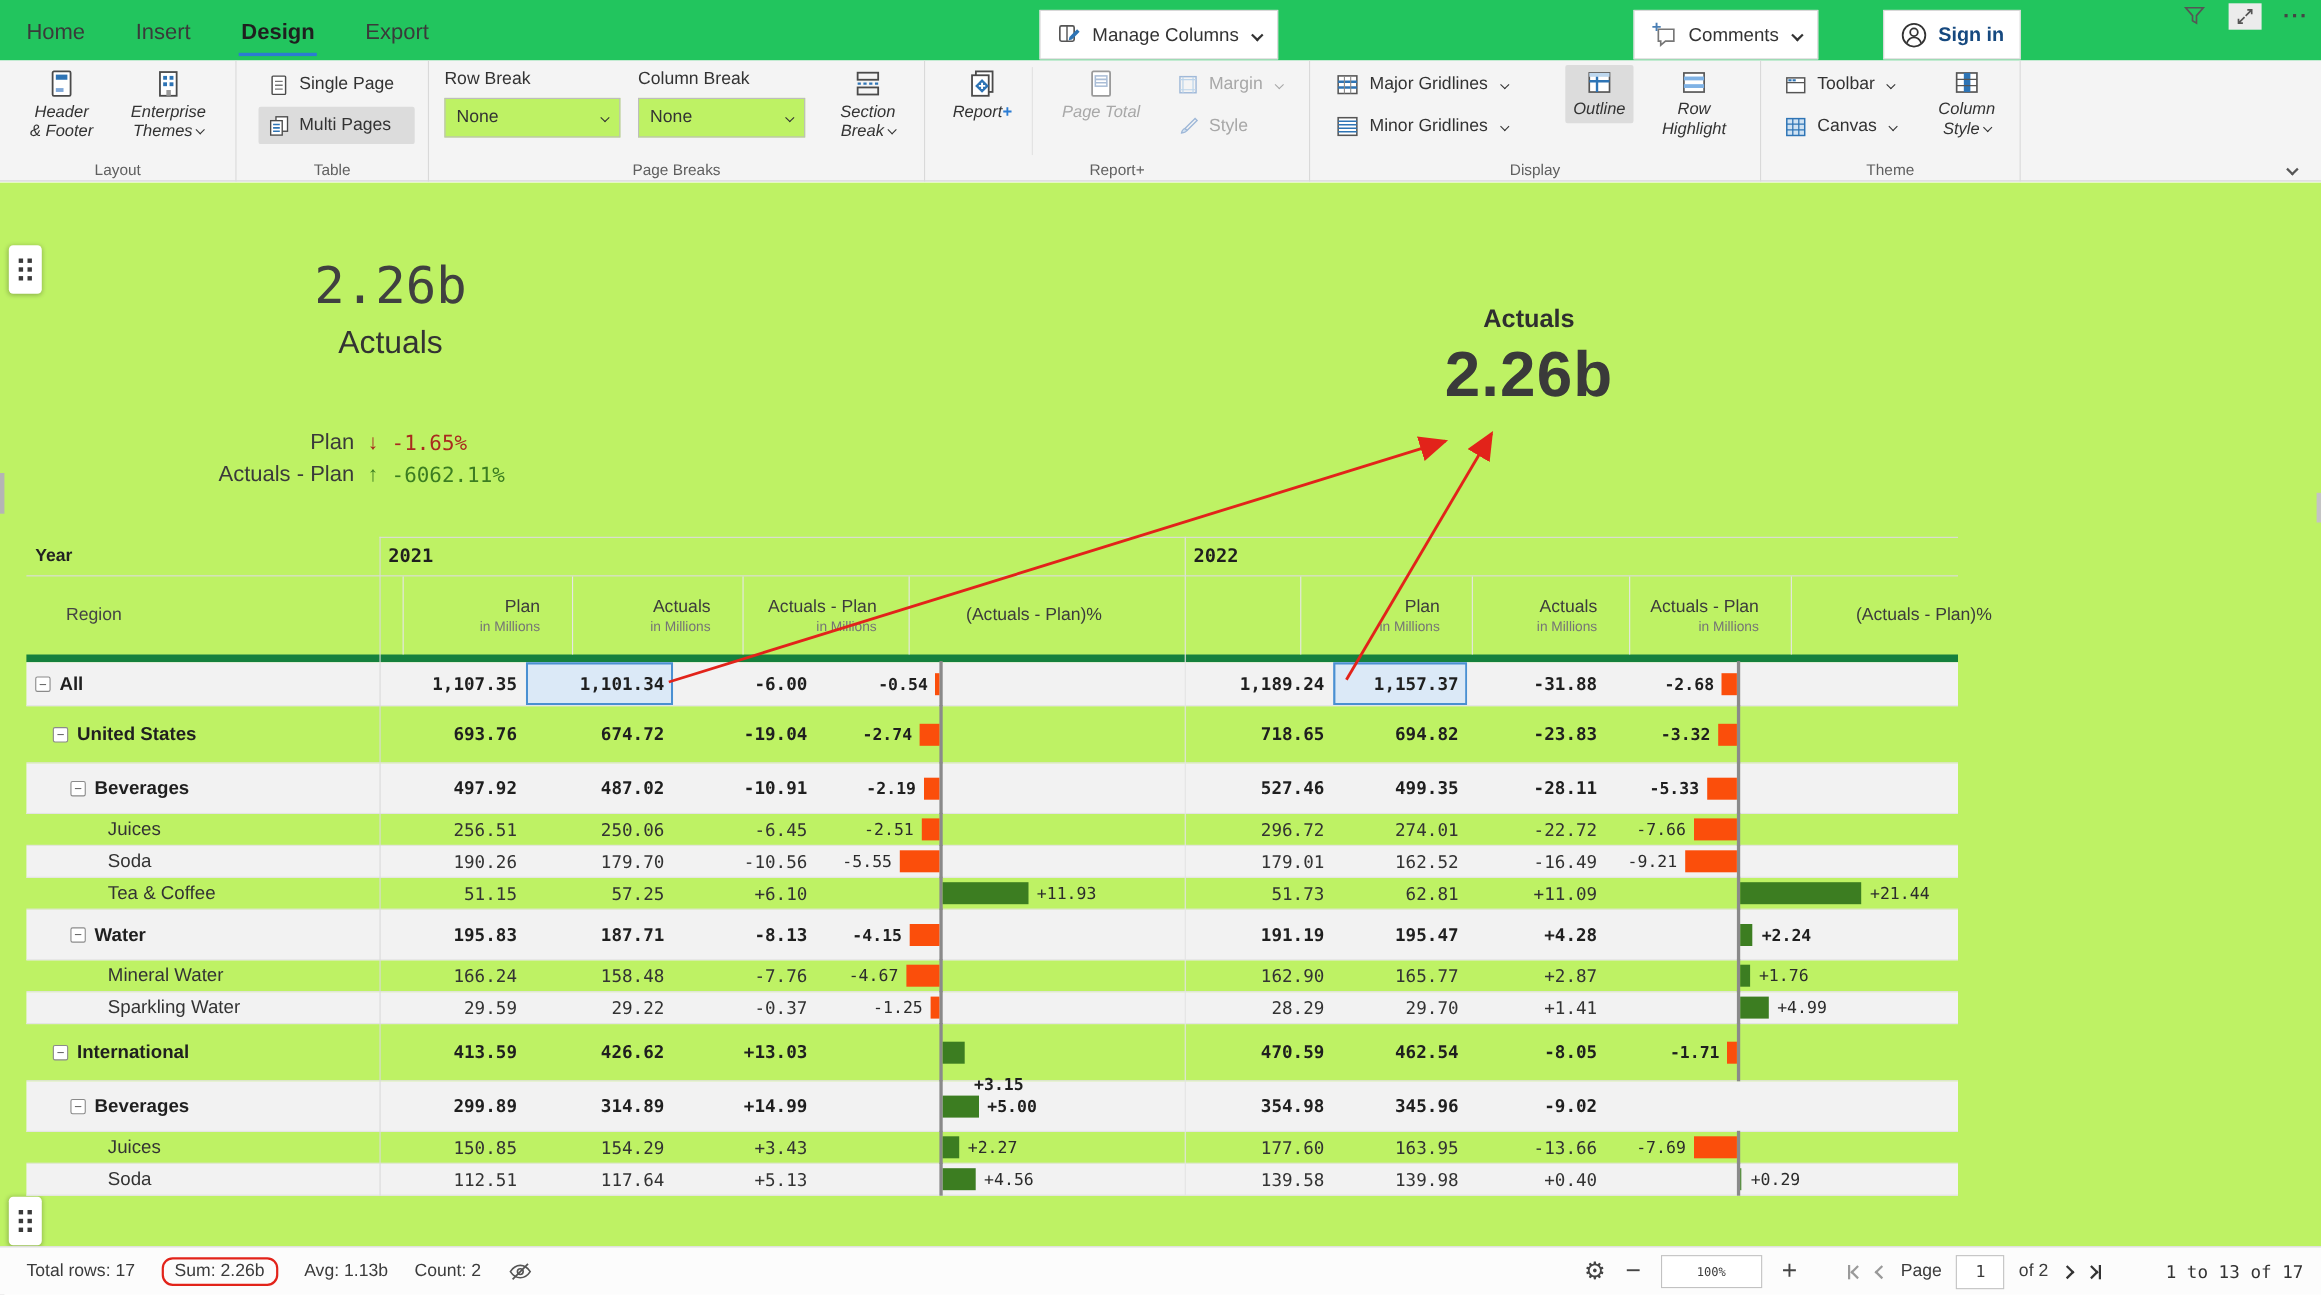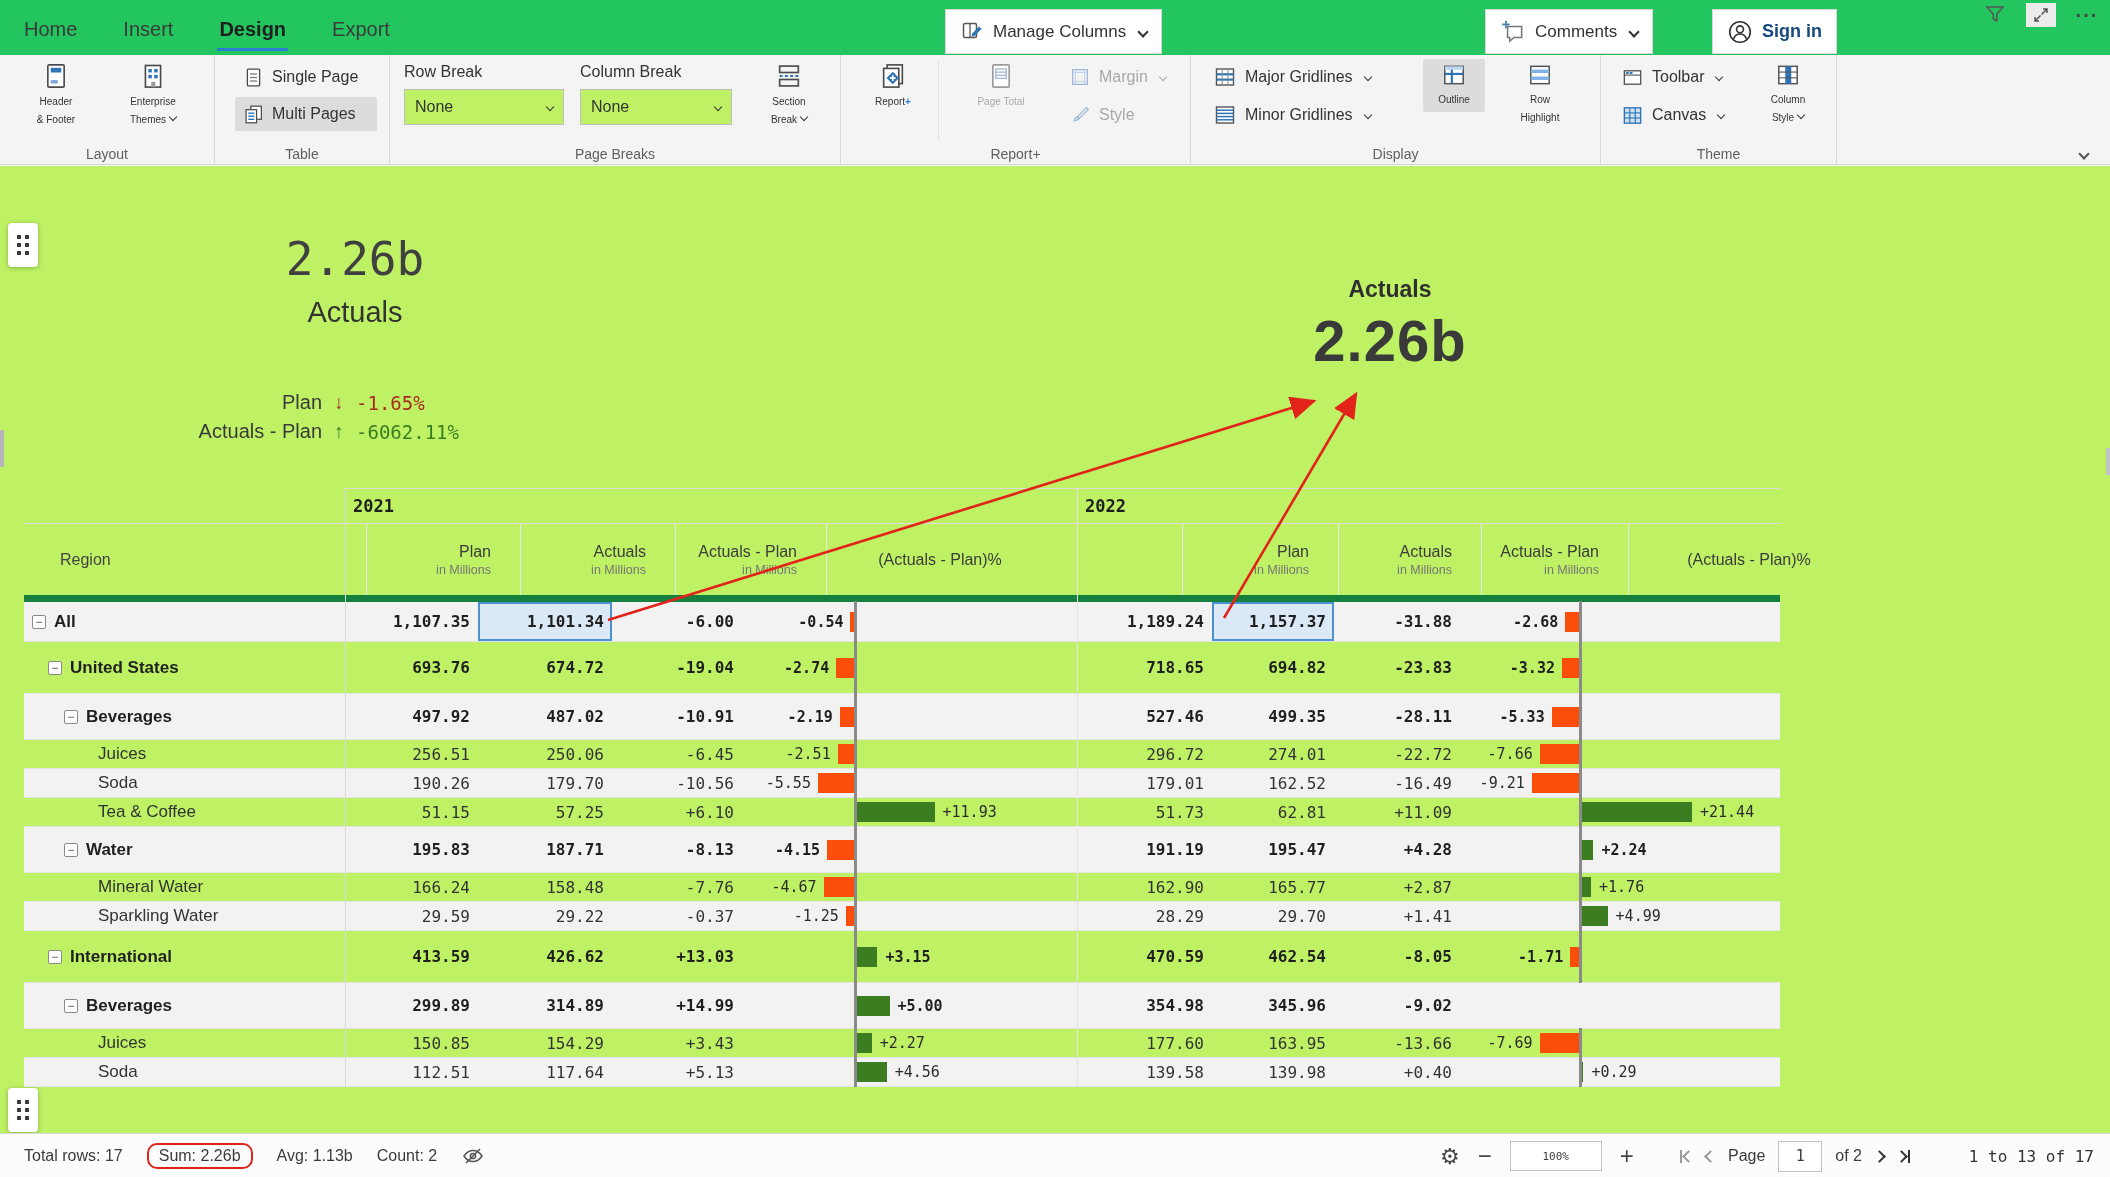--- a/index.html
+++ b/index.html
@@ -19,21 +19,21 @@
   .signin-txt { color:#16497f; font-weight:bold; font-size:18px; }
   .corner-icons { position:absolute; right:8px; top:3px; display:flex; gap:16px; align-items:center; color:#555; }
   .corner-icons .ci { width:30px; height:24px; display:flex; align-items:center; justify-content:center; cursor:pointer;}
   .dots { font-size:20px; font-weight:bold; color:#444; letter-spacing:1px; }
 
   
   .ribbon { position:absolute; left:0; top:55px; width:2110px; height:110px; background:#f4f4f4; border-bottom:1px solid #d2d2d2; }
   .rgroup { position:absolute; top:0; height:110px; border-right:1px solid #d9d9d9; }
   .glabel { position:absolute; bottom:3px; left:0; right:0; text-align:center; font-size:14px; color:#5f5f5f; }
   .bigbtn { position:absolute; top:4px; display:flex; flex-direction:column; align-items:center; gap:3px;
-            font-size:10px; color:#333; text-align:center; line-height:18px; cursor:pointer; padding:3px 2px; border-radius:2px;}
+            font-size:15px; color:#333; text-align:center; line-height:18px; cursor:pointer; padding:3px 2px; border-radius:2px;font-style:italic;}
   .bigbtn.selected { background:#dcdcdc; }
   .bigbtn.disabled { color:#a8a8a8; }
   .smallbtn { position:absolute; display:flex; align-items:center; gap:8px; font-size:16px; color:#333;
               height:34px; padding:0 8px; cursor:pointer; border-radius:2px; }
   .smallbtn.selected { background:#dcdcdc; }
   .smallbtn.disabled { color:#a8a8a8; }
   .flabel { position:absolute; font-size:16px; color:#333; }
   .dropdown { position:absolute; height:36px; background:#bef264; border:1px solid #bdbdbd; display:flex;
               align-items:center; justify-content:space-between; padding:0 10px; font-size:16px; color:#333; cursor:pointer;}
   .insep { position:absolute; top:6px; bottom:24px; width:1px; background:#e1e1e1; }
@@ -424,20 +424,23 @@
     <div class="lab">Actuals</div>
     <div class="val">2.26b</div>
   </div>
 
   <div class="btable">
     <div class="vline" style="left:321px;"></div>
     <div class="vline" style="left:1053px; background:#e3e3e3;"></div>
 
     <div class="thead1 tgrid">
       <div class="topline"></div>
+      <div class="hcell">
+          <span class="year-word">Year</span>
+        </div>
       <div class="hcell" style="grid-column:2/6;">
           <span class="year-num">2021</span>
         </div>
       <div class="hcell" style="grid-column:6/10;">
           <span class="year-num">2022</span>
         </div>
     </div>
 
     <div class="thead2 tgrid">
       <div class="hcell region">
@@ -673,21 +676,21 @@
           <div class="cell region ind1">
             <span class="exp">−</span>
             <span class="rlabel">International</span>
           </div>
           <div class="cell num">413.59</div>
           <div class="cell num">426.62</div>
           <div class="cell num">+13.03</div>
           <div class="cell pct">
             <div class="axis" style="left: 112px;"></div>
             <div class="bar pos" style="width: 20.475px; left: 115px;"></div>
-            <span class="blabel" style="left: 143.475px;">+3.15</span>
+            <span class="blabel" style="left: 143.475px; margin-top: 29px;">+3.15</span>
           </div>
           <div class="cell num">470.59</div>
           <div class="cell num">462.54</div>
           <div class="cell num">-8.05</div>
           <div class="cell pct">
             <div class="axis" style="left: 119px;"></div>
             <div class="bar neg" style="width: 8.7723px; left: 110.228px;"></div>
             <span class="blabel" style="right: 216.772px;">-1.71</span>
           </div>
         </div>

